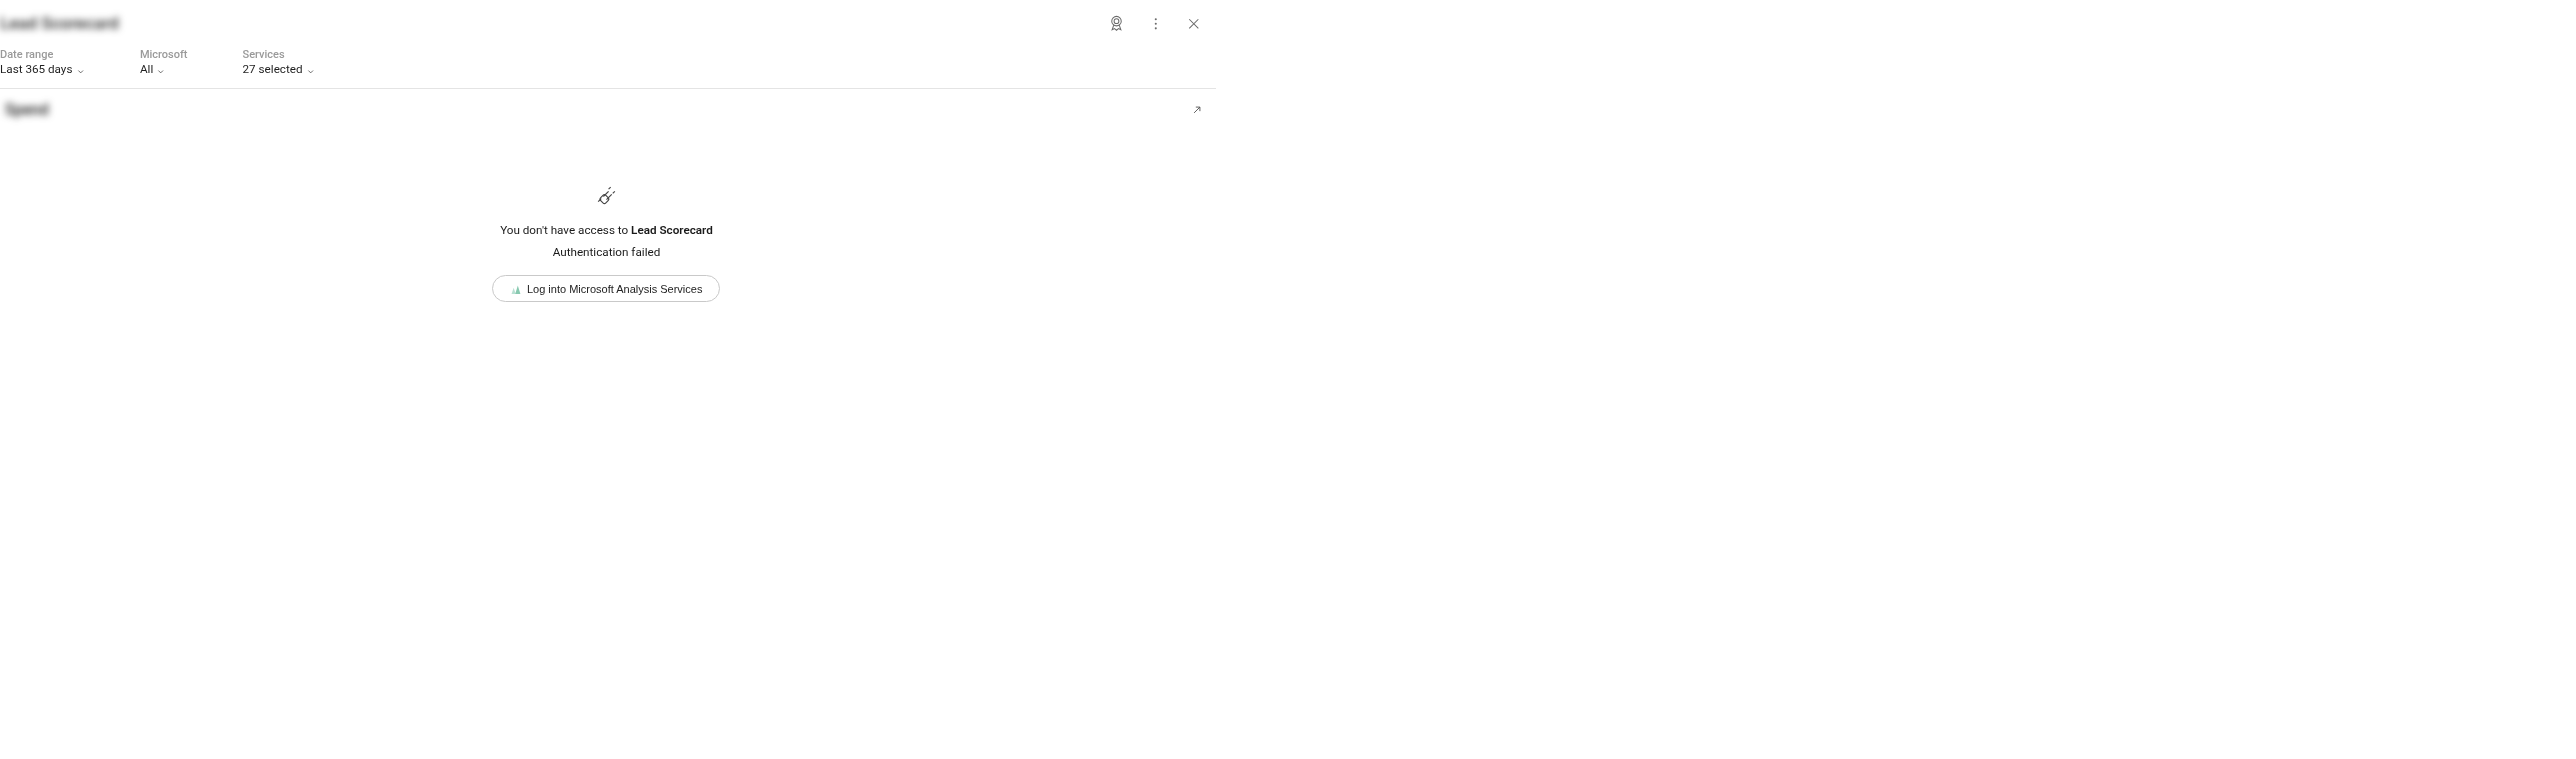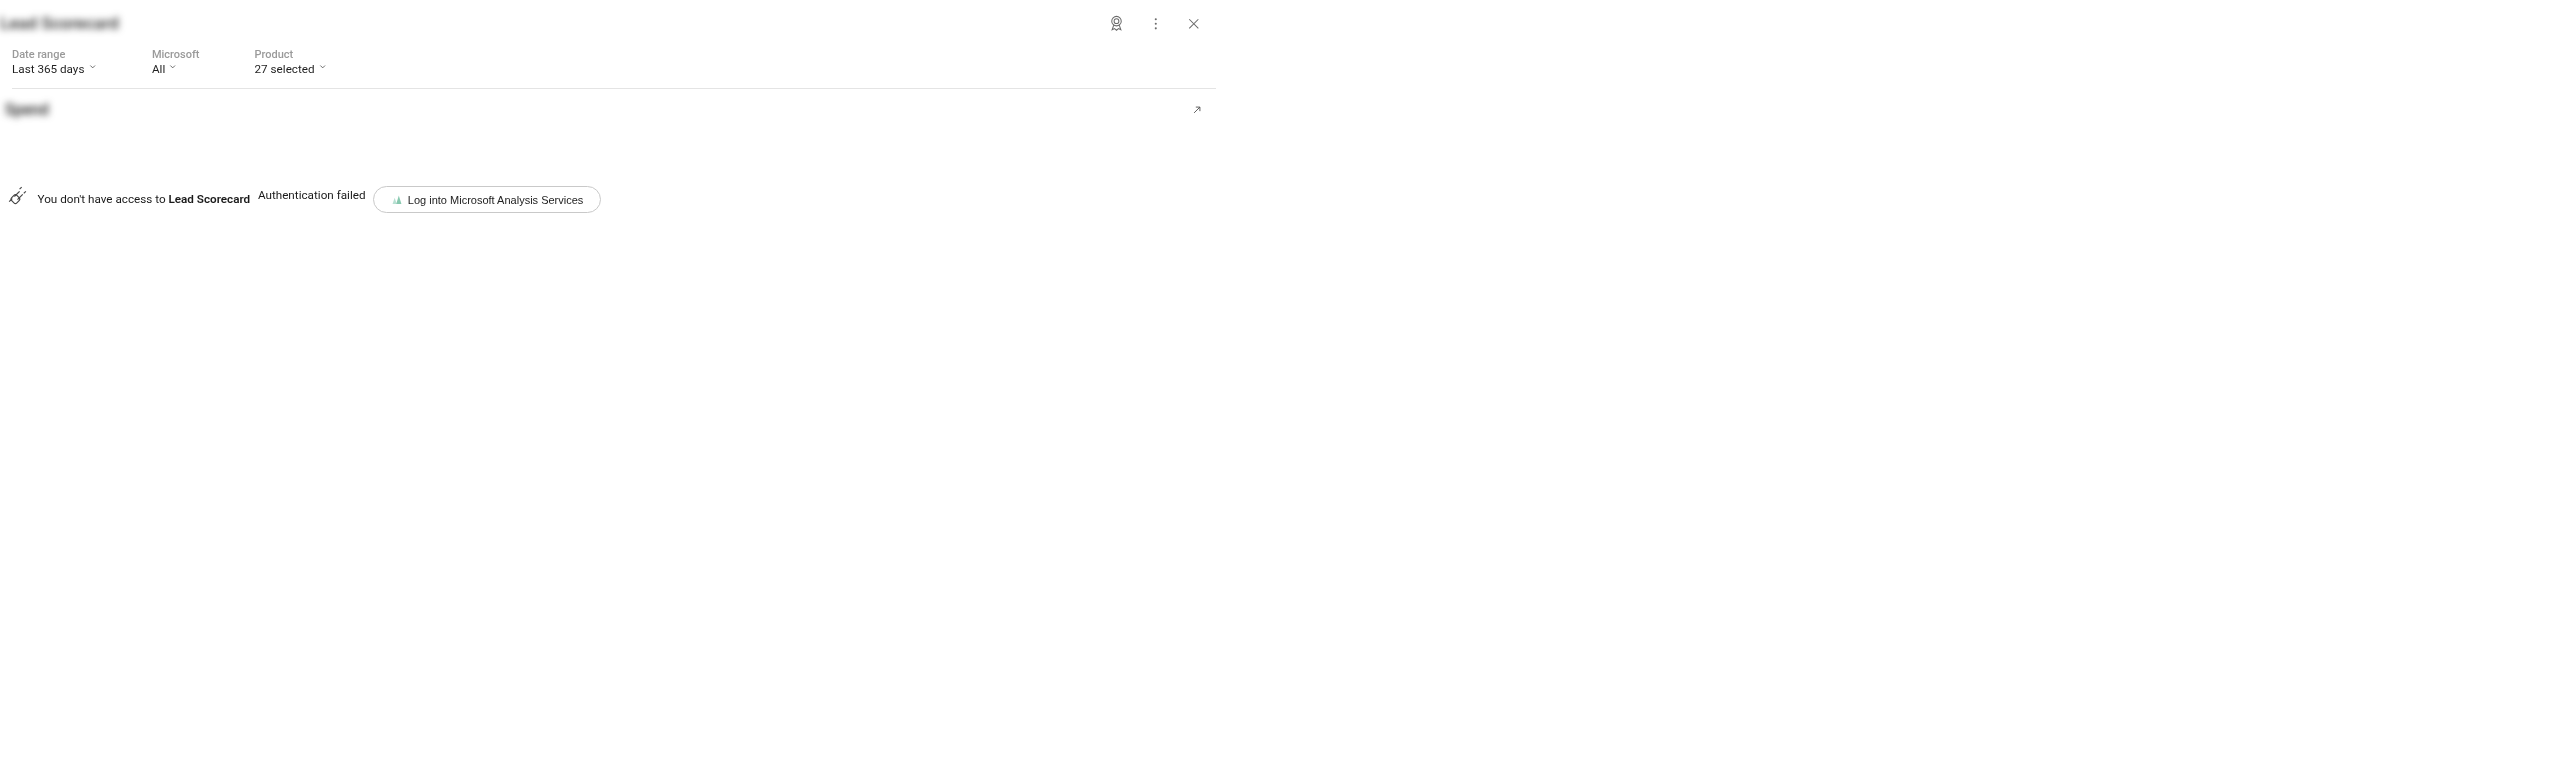--- a/index.html
+++ b/index.html
@@ -32,30 +32,30 @@
       display: flex; align-items: center; justify-content: center;
       cursor: pointer; border-radius: 3.1px;
       color: #6b6b6b;
     }
 
     .filters {
       display: flex;
       gap: 55px;
       padding: 4.7px 0 12.5px 0;
       border-bottom: 0.8px solid #e4e4e4;
-      margin-left: 12px;
+      margin-left: 0;
     }
     .filter { display: flex; flex-direction: column; gap: 0.8px; }
     .filter-label {
       font-size: 11px;
       color: #9a9a9a;
       font-weight: 500;
     }
     .filter-value {
-      display: flex; align-items: flex-start; gap: 3.1px;
+      display: flex; align-items: flex-end; gap: 3.1px;
       font-size: 11.7px;
       color: #1f1f1f;
       cursor: pointer;
     }
     .chevron { width: 9.4px; height: 9.4px; color: #444; }
 
     .panel { padding: 9.4px 7.8px 0 4.7px; position: relative; }
     .panel-header {
       display: flex; justify-content: space-between; align-items: center;
     }
@@ -63,21 +63,21 @@
       font-size: 15.6px; font-weight: 600; color: #333;
       filter: blur(3.9px);
       user-select: none;
     }
     .expand-btn {
       width: 22px; height: 22px; display: flex; align-items: center; justify-content: center;
       cursor: pointer; color: #555;
     }
 
     .error-wrap {
-      display: flex; flex-direction: row; align-items: center;
+      display: flex; flex-direction: column; align-items: center;
       padding-top: 63px;
       gap: 7.8px;
     }
     .plug-icon { color: #444; margin-bottom: 3.1px; }
     .err-primary { font-size: 11.7px; color: #1a1a1a; }
     .err-primary b { font-weight: 600; }
     .err-secondary { font-size: 11.7px; color: #1a1a1a; margin-bottom: 9px; }
     .login-btn {
       display: inline-flex; align-items: flex-end; gap: 4px;
       padding: 6.3px 17px;
@@ -133,21 +133,21 @@
     <div class="filter">
       <div class="filter-label">Microsoft</div>
       <div class="filter-value">
         <span>All</span>
         <svg class="chevron" viewBox="0 0 24 24" fill="none" stroke="currentColor" stroke-width="2">
             <path d="M6 9l6 6 6-6"></path>
           </svg>
       </div>
     </div>
     <div class="filter">
-      <div class="filter-label">Product</div>
+      <div class="filter-label">Services</div>
       <div class="filter-value">
         <span>27 selected</span>
         <svg class="chevron" viewBox="0 0 24 24" fill="none" stroke="currentColor" stroke-width="2">
             <path d="M6 9l6 6 6-6"></path>
           </svg>
       </div>
     </div>
   </div>
 
   <div class="panel">

